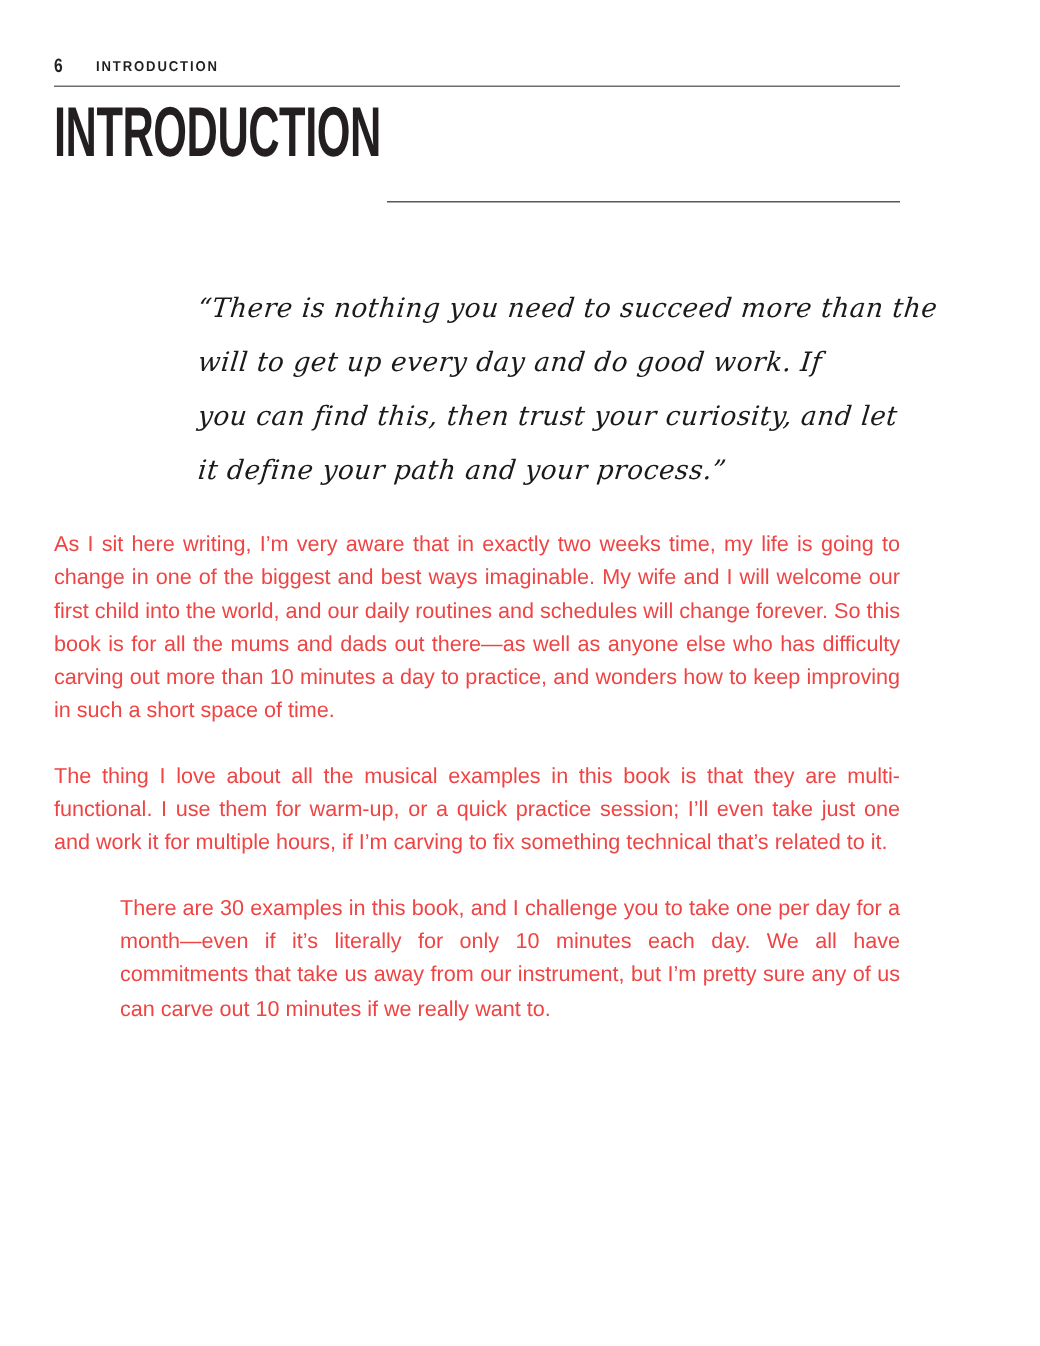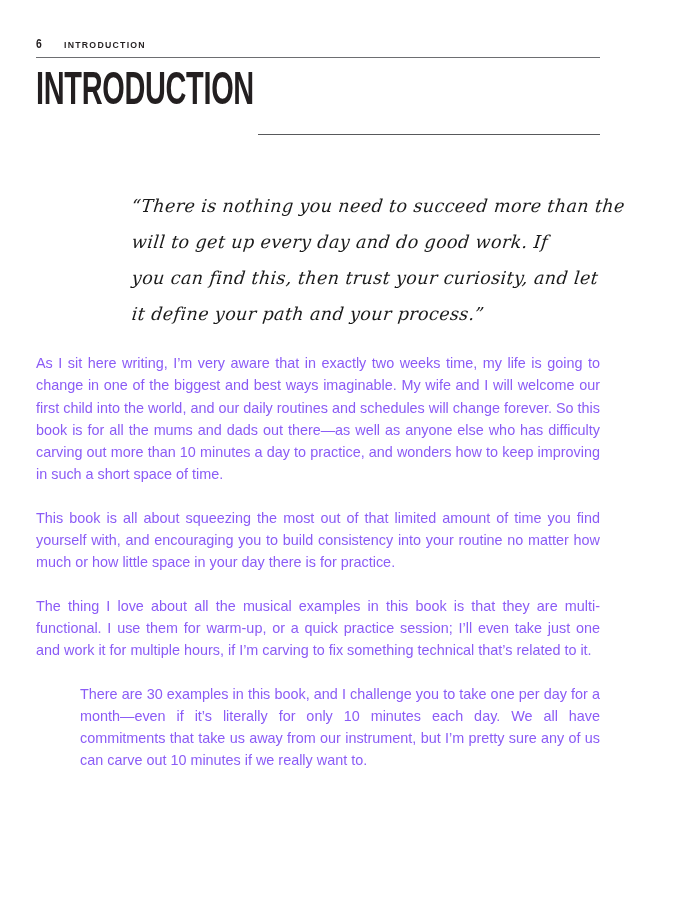--- a/index.html
+++ b/index.html
@@ -124,21 +124,21 @@
     left: 36px;
     top: 352px;
     width: 564px;
   }
 
   .body-copy p {
     margin: 0 0 21px 0;
     font-family: "Liberation Sans", sans-serif;
     font-size: 14.4px;
     line-height: 22.3px;
-    color: #8b5cf6;
+    color: #ef4444;
     text-align: justify;
     text-justify: inter-word;
     hyphens: none;
   }
 
   .body-copy p:last-child {
     margin-bottom: 0;
     margin-left: 44px;
   }
 </style>
@@ -160,18 +160,17 @@
 
   <blockquote class="pull-quote">
     <div class="quote-line">“There is nothing you need to succeed more than the</div>
     <div class="quote-line">will to get up every day and do good work. If</div>
     <div class="quote-line">you can find this, then trust your curiosity, and let</div>
     <div class="quote-line">it define your path and your process.”</div>
   </blockquote>
 
   <div class="body-copy">
     <p>As I sit here writing, I’m very aware that in exactly two weeks time, my life is going to change in one of the biggest and best ways imaginable. My wife and I will welcome our first child into the world, and our daily routines and schedules will change forever. So this book is for all the mums and dads out there—as well as anyone else who has difficulty carving out more than 10 minutes a day to practice, and wonders how to keep improving in such a short space of time.</p>
-    <p>This book is all about squeezing the most out of that limited amount of time you find yourself with, and encouraging you to build consistency into your routine no matter how much or how little space in your day there is for practice.</p>
     <p>The thing I love about all the musical examples in this book is that they are multi-functional. I use them for warm-up, or a quick practice session; I’ll even take just one and work it for multiple hours, if I’m carving to fix something technical that’s related to it.</p>
     <p>There are 30 examples in this book, and I challenge you to take one per day for a month—even if it’s literally for only 10 minutes each day. We all have commitments that take us away from our instrument, but I’m pretty sure any of us can carve out 10 minutes if we really want to.</p>
   </div>
 
 </div>
 
 </body></html>

